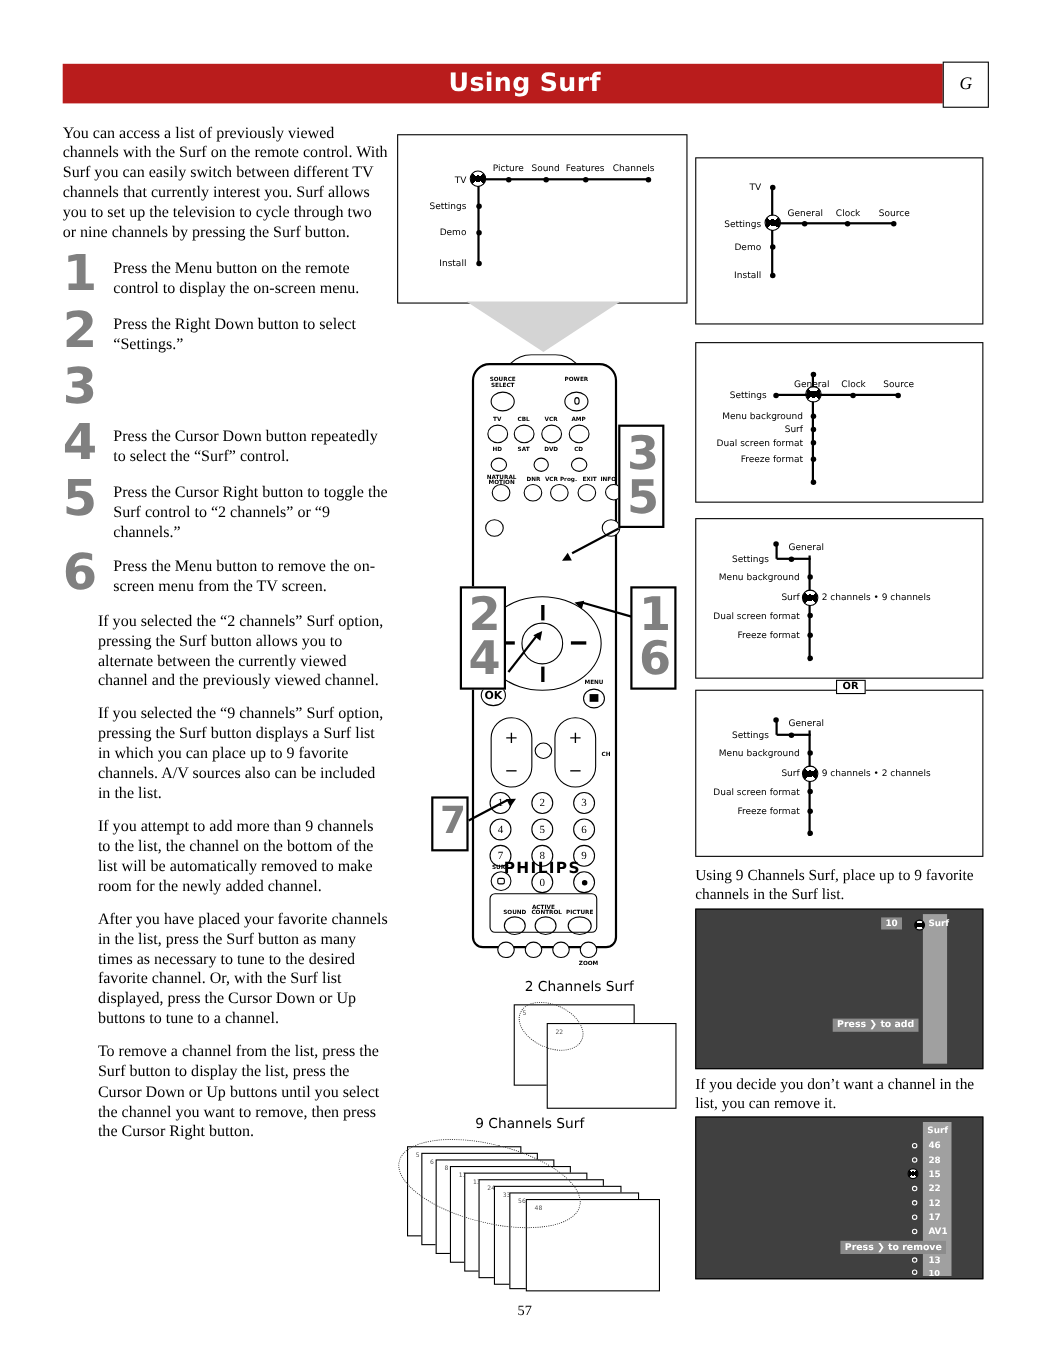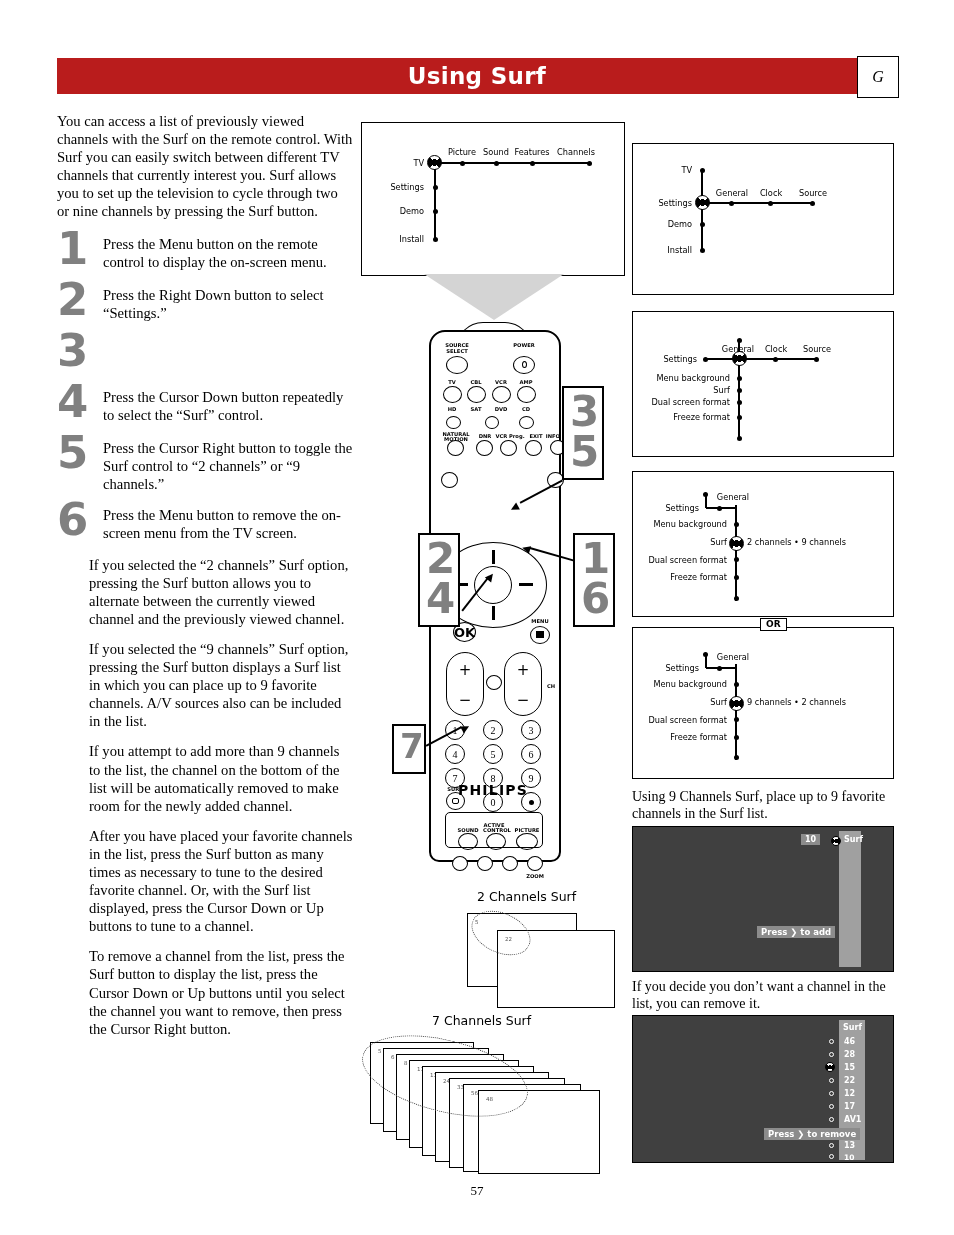--- a/index.html
+++ b/index.html
@@ -501,21 +501,21 @@
   <div class="rbtn" style="left:80px; top:172px; width:17px; height:16px;"></div>
   <div class="rbtn" style="left:186px; top:172px; width:17px; height:16px;"></div>
 
   <div class="dpad-outer"></div>
   <div class="dpad-inner"></div>
   <div class="dpad-bar" style="left:131px; top:250px; width:2.5px; height:14px;"></div>
   <div class="dpad-bar" style="left:131px; top:306px; width:2.5px; height:14px;"></div>
   <div class="dpad-bar" style="left:93px; top:283px; width:14px; height:2.5px;"></div>
   <div class="dpad-bar" style="left:158px; top:283px; width:14px; height:2.5px;"></div>
 
-  <div class="rbtn" style="left:76px; top:322px; width:23px; height:20px; display:flex; align-items:center; justify-content:center; font-family:'DejaVu Sans',sans-serif; font-weight:bold; font-size:13px;margin-left:16px;">OK</div>
+  <div class="rbtn" style="left:76px; top:322px; width:23px; height:20px; display:flex; align-items:center; justify-content:center; font-family:'DejaVu Sans',sans-serif; font-weight:bold; font-size:10px;">OK</div>
   <div class="rlabel" style="left:179px; top:318px;">MENU</div>
   <div class="rbtn" style="left:169px; top:326px; width:20px; height:18px;"></div>
   <div style="position:absolute; left:175px; top:331px; width:8px; height:7px; background:#000;"></div>
 
   <div class="vol-ch-zone" style="left:85px; top:352px; width:38px; height:64px;"></div>
   <div class="vol-ch-zone" style="left:143px; top:352px; width:38px; height:64px;"></div>
   <div class="plusminus" style="left:104px; top:370px;">+</div>
   <div class="plusminus" style="left:104px; top:400px;">−</div>
   <div class="plusminus" style="left:162px; top:370px;">+</div>
   <div class="plusminus" style="left:162px; top:400px;">−</div>
@@ -586,21 +586,21 @@
 <div class="ill-caption" style="left:477px; top:889px;">2 Channels Surf</div>
 
 <div class="tvscr" style="left:467px; top:913px; width:110px; height:74px;">
   <span class="chn">5</span>
 </div>
 <div class="tvscr" style="left:497px; top:930px; width:118px; height:78px;">
   <span class="chn">22</span>
 </div>
 <div class="cycle-ellipse" style="left:470px; top:913px; width:62px; height:40px; transform: rotate(24deg);"></div>
 
-<div class="ill-caption" style="left:432px; top:1013px;">7 Channels Surf</div>
+<div class="ill-caption" style="left:432px; top:1013px;">9 Channels Surf</div>
 
 <div class="tvscr" style="left:370px; top:1042px; width:104px; height:82px;">
     <span class="chn">5</span>
   </div>
 <div class="tvscr" style="left:383px; top:1048px; width:106px; height:84px;">
     <span class="chn">6</span>
   </div>
 <div class="tvscr" style="left:396px; top:1054px; width:108px; height:86px;">
     <span class="chn">8</span>
   </div>

